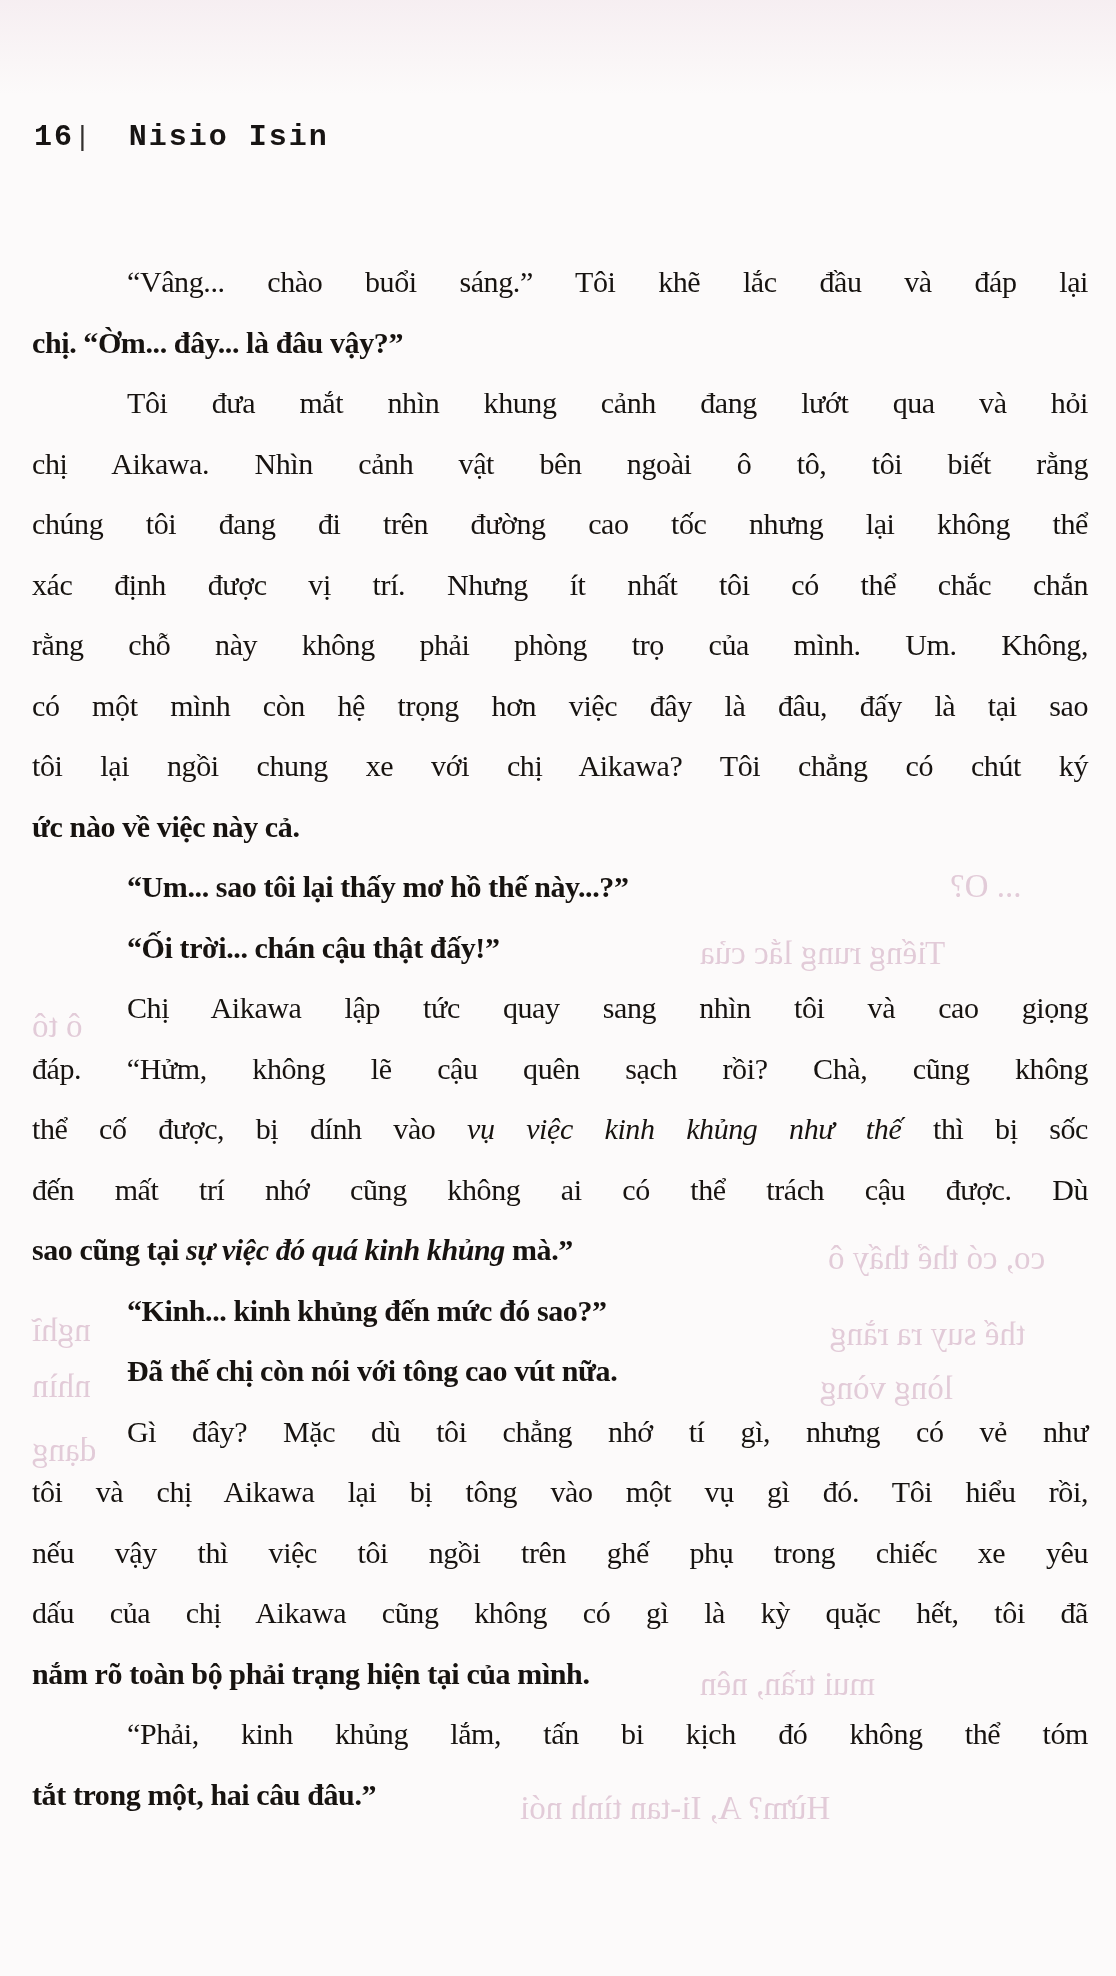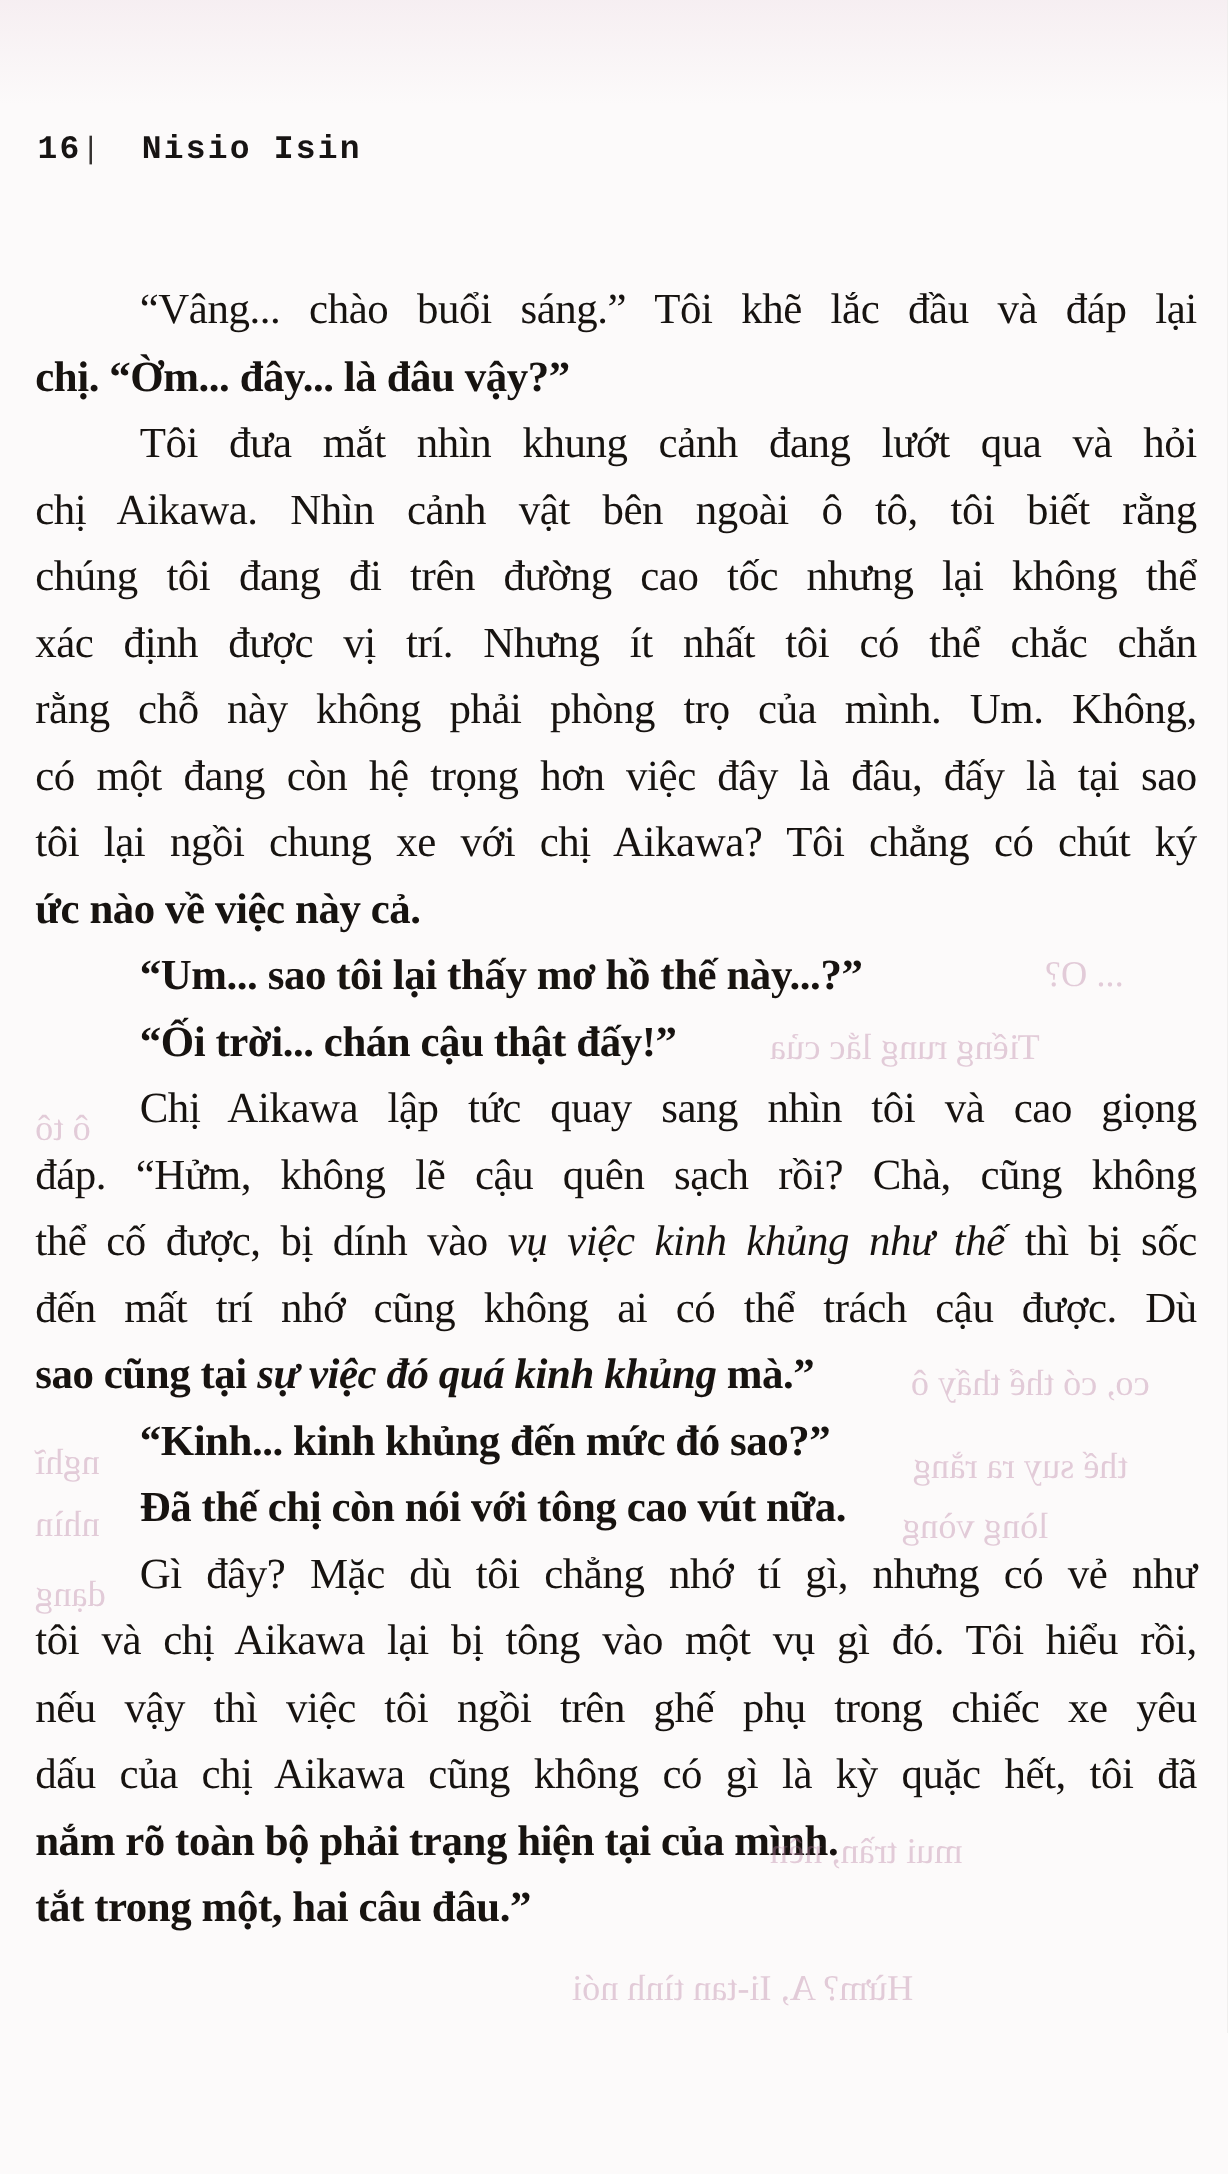--- a/index.html
+++ b/index.html
@@ -26,21 +26,21 @@
     font-size:30px;
     letter-spacing:2px;
     color:#171413;
     white-space:nowrap;
   }
   .running-head .pgnum { }
   .running-head .bar   { margin-right:36px; font-weight:400; font-size:28px; color:#33302e; }
   .body-text {
     position:absolute;
     left:32px; top:252px; width:1056px;
-    font-size:39px;
+    font-size:30px;
     line-height:60.5px;
     letter-spacing:-0.4px;
     color:#171310;
   }
   .paragraph { margin:0; }
   .line {
     text-align:justify;
     text-align-last:justify;
   }
   .line.first { text-indent:95px; }
@@ -72,21 +72,21 @@
       <div class="paragraph">
         <div class="line first"><span>“Vâng... chào buổi sáng.” Tôi khẽ lắc đầu và đáp lại</span></div>
         <div class="line end"><span>chị. “Ờm... đây... là đâu vậy?”</span></div>
       </div>
       <div class="paragraph">
         <div class="line first"><span>Tôi đưa mắt nhìn khung cảnh đang lướt qua và hỏi</span></div>
         <div class="line"><span>chị Aikawa. Nhìn cảnh vật bên ngoài ô tô, tôi biết rằng</span></div>
         <div class="line"><span>chúng tôi đang đi trên đường cao tốc nhưng lại không thể</span></div>
         <div class="line"><span>xác định được vị trí. Nhưng ít nhất tôi có thể chắc chắn</span></div>
         <div class="line"><span>rằng chỗ này không phải phòng trọ của mình. Um. Không,</span></div>
-        <div class="line"><span>có một đang còn hệ trọng hơn việc đây là đâu, đấy là tại sao</span></div>
+        <div class="line"><span>có một mình còn hệ trọng hơn việc đây là đâu, đấy là tại sao</span></div>
         <div class="line"><span>tôi lại ngồi chung xe với chị Aikawa? Tôi chẳng có chút ký</span></div>
         <div class="line end"><span>ức nào về việc này cả.</span></div>
       </div>
       <div class="paragraph">
         <div class="line first end"><span>“Um... sao tôi lại thấy mơ hồ thế này...?”</span></div>
       </div>
       <div class="paragraph">
         <div class="line first end"><span>“Ối trời... chán cậu thật đấy!”</span></div>
       </div>
       <div class="paragraph">
@@ -103,20 +103,21 @@
         <div class="line first end"><span>Đã thế chị còn nói với tông cao vút nữa.</span></div>
       </div>
       <div class="paragraph">
         <div class="line first"><span>Gì đây? Mặc dù tôi chẳng nhớ tí gì, nhưng có vẻ như</span></div>
         <div class="line"><span>tôi và chị Aikawa lại bị tông vào một vụ gì đó. Tôi hiểu rồi,</span></div>
         <div class="line"><span>nếu vậy thì việc tôi ngồi trên ghế phụ trong chiếc xe yêu</span></div>
         <div class="line"><span>dấu của chị Aikawa cũng không có gì là kỳ quặc hết, tôi đã</span></div>
         <div class="line end"><span>nắm rõ toàn bộ phải trạng hiện tại của mình.</span></div>
       </div>
       <div class="paragraph">
+        <div class="line first"><span>“Phải, kinh khủng lắm, tấn bi kịch đó không thể tóm</span></div>
         <div class="line end"><span>tắt trong một, hai câu đâu.”</span></div>
       </div>
     </main>
 
   <div id="ghost-layer">
       <span class="ghost" style="left: 950px; top: 868px;">... O?</span>
       <span class="ghost" style="left: 700px; top: 935px;">Tiếng rung lắc của</span>
       <span class="ghost" style="left: 32px; top: 1008px;">ô tô</span>
       <span class="ghost" style="left: 828px; top: 1240px;">co, có thể thấy ô</span>
       <span class="ghost" style="left: 32px; top: 1312px;">nghĩ</span>

